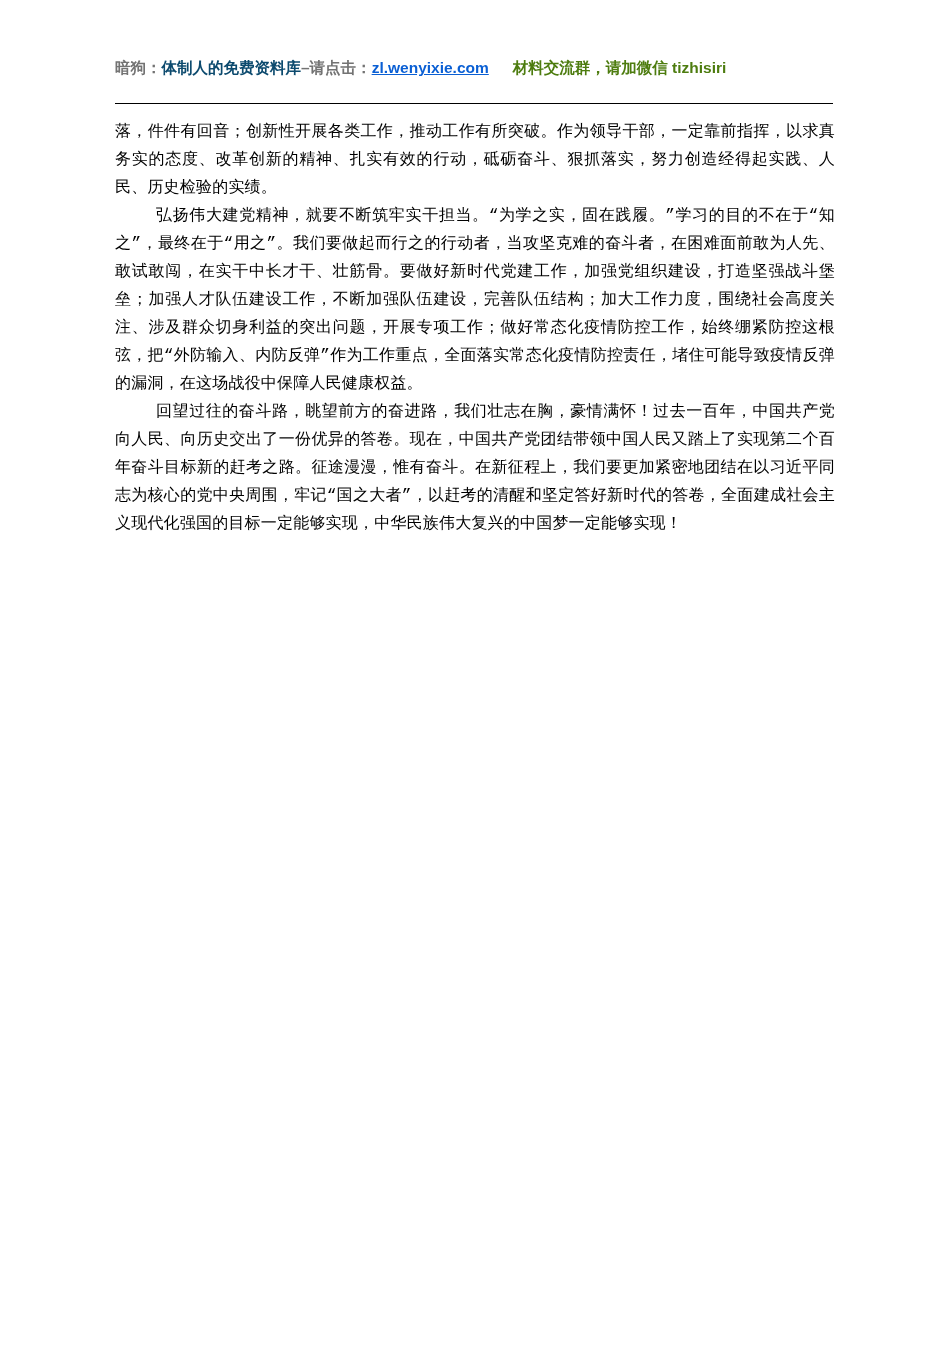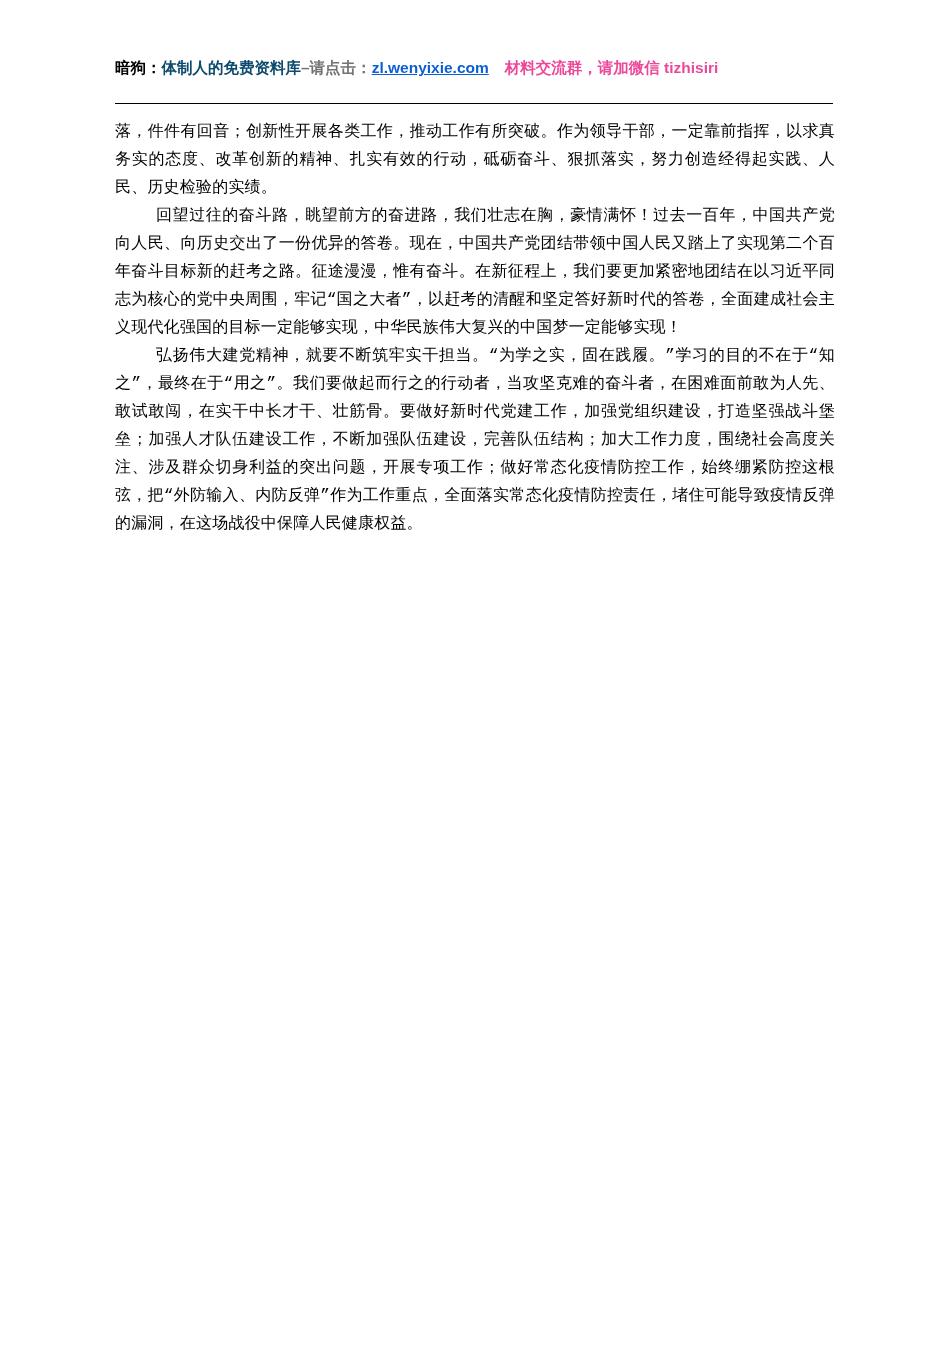--- a/index.html
+++ b/index.html
@@ -37,37 +37,37 @@
   .header-line {
     display: flex;
     align-items: baseline;
     font-family: "Liberation Sans", "DejaVu Sans", sans-serif;
     font-size: 15.5px;
     font-weight: bold;
     line-height: 1;
     padding-top: 2px;
   }
   .hdr-dark {
-    color: #000000;
+    color: #737373;
   }
   .hdr-red {
     color: #0c4a6e;
   }
   .hdr-click {
     color: #737373;
   }
   .hdr-link {
     color: #0a5fd4;
     text-decoration: underline;
     text-align: center;
   }
   .hdr-tail {
-    color: #ec4899;
+    color: #4d7c0f;
     font-weight: bold;
-    margin-left: 16px;
+    margin-left: 24px;
   }
   
   .content {
     position: absolute;
     left: 115px;
     top: 118px;
     width: 720px;
   }
   p.para {
     margin: 0 0 0 0;
@@ -93,17 +93,17 @@
       <span class="hdr-dark">暗狗：</span>
       <span class="hdr-red">体制人的免费资料库</span>
       <span class="hdr-click">–请点击：</span>
       <span class="hdr-link">zl.wenyixie.com</span>
       <span class="hdr-tail">材料交流群，请加微信 tizhisiri</span>
     </div>
   </div>
 
   <div class="content">
     <p class="para">落，件件有回音；创新性开展各类工作，推动工作有所突破。作为领导干部，一定靠前指挥，以求真务实的态度、改革创新的精神、扎实有效的行动，砥砺奋斗、狠抓落实，努力创造经得起实践、人民、历史检验的实绩。</p>
+    <p class="para indent">弘扬伟大建党精神，就要不断筑牢实干担当。“为学之实，固在践履。”学习的目的不在于“知之”，最终在于“用之”。我们要做起而行之的行动者，当攻坚克难的奋斗者，在困难面前敢为人先、敢试敢闯，在实干中长才干、壮筋骨。要做好新时代党建工作，加强党组织建设，打造坚强战斗堡垒；加强人才队伍建设工作，不断加强队伍建设，完善队伍结构；加大工作力度，围绕社会高度关注、涉及群众切身利益的突出问题，开展专项工作；做好常态化疫情防控工作，始终绷紧防控这根弦，把“外防输入、内防反弹”作为工作重点，全面落实常态化疫情防控责任，堵住可能导致疫情反弹的漏洞，在这场战役中保障人民健康权益。</p>
     <p class="para indent">回望过往的奋斗路，眺望前方的奋进路，我们壮志在胸，豪情满怀！过去一百年，中国共产党向人民、向历史交出了一份优异的答卷。现在，中国共产党团结带领中国人民又踏上了实现第二个百年奋斗目标新的赶考之路。征途漫漫，惟有奋斗。在新征程上，我们要更加紧密地团结在以习近平同志为核心的党中央周围，牢记“国之大者”，以赶考的清醒和坚定答好新时代的答卷，全面建成社会主义现代化强国的目标一定能够实现，中华民族伟大复兴的中国梦一定能够实现！</p>
-    <p class="para indent">弘扬伟大建党精神，就要不断筑牢实干担当。“为学之实，固在践履。”学习的目的不在于“知之”，最终在于“用之”。我们要做起而行之的行动者，当攻坚克难的奋斗者，在困难面前敢为人先、敢试敢闯，在实干中长才干、壮筋骨。要做好新时代党建工作，加强党组织建设，打造坚强战斗堡垒；加强人才队伍建设工作，不断加强队伍建设，完善队伍结构；加大工作力度，围绕社会高度关注、涉及群众切身利益的突出问题，开展专项工作；做好常态化疫情防控工作，始终绷紧防控这根弦，把“外防输入、内防反弹”作为工作重点，全面落实常态化疫情防控责任，堵住可能导致疫情反弹的漏洞，在这场战役中保障人民健康权益。</p>
   </div>
 
 </div>
 
 </body></html>

